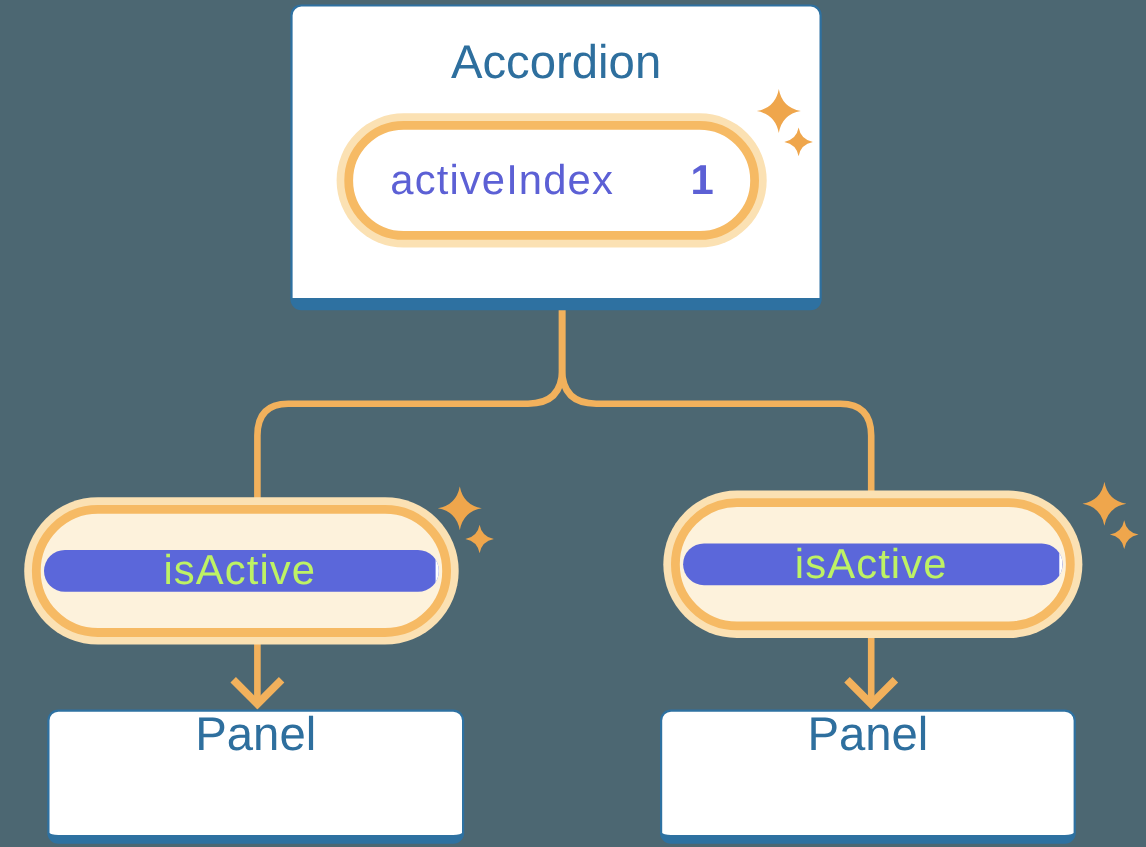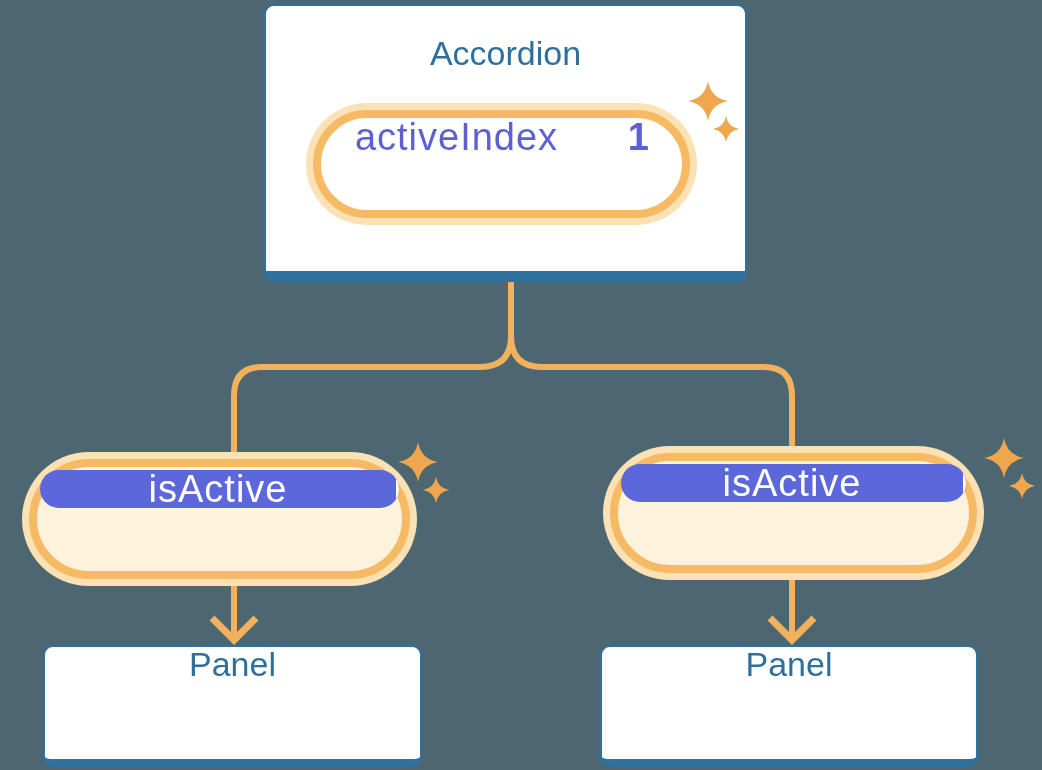--- a/index.html
+++ b/index.html
@@ -29,37 +29,37 @@
     border-bottom-width:11px;
   }
   .card.panel {
     border-bottom-width:8px;
     display:flex; align-items:flex-start; justify-content:center;
   }
   .card.panel.left  { left:43px;  top:645px; width:379px; height:122px; }
   .card.panel.right { left:600px; top:645px; width:378px; height:122px; }
 
   .big-title {
-    font-size:34px; line-height:1; font-weight:500;
+    font-size:43px; line-height:1; font-weight:500;
     color:#2E6F9E;
   }
   .card.accordion .big-title {
     display:block; text-align:center; margin-top:30px;
   }
 
   
   .pill {
     position:absolute;
     box-sizing:border-box;
     border:8px solid #F6BA64;
     border-radius:999px;
     box-shadow:0 0 0 7px #FBE1B3;
     z-index:3;
     display:flex;
-    align-items:flex-start;
+    align-items:center;
   }
   .pill .seg {
     display:flex; align-items:center; justify-content:center;
     font-size:38px; letter-spacing:1px; line-height:1;
   }
   .pill .seg.value { font-weight:700; letter-spacing:0.5px; }
 
   
   .pill.state {
     left:313px; top:110px; width:377px; height:108px;
@@ -69,21 +69,21 @@
   .pill.state .seg.label { flex:1; }
   .pill.state .seg.value { width:87px; }
   .pill.state .divider { width:3px; background:#F4B964; }
 
   
   .pill.prop { background:#FDF2DC; padding:3px; }
   .pill.prop .inner {
     flex:1; display:flex; align-items:stretch;
     background:#5B67DA; border-radius:999px; overflow:hidden;
   }
-  .pill.prop .seg { color:#ffffff; }
+  .pill.prop .seg { color:#bef264; }
   .pill.prop .seg.label { flex:1; }
   .pill.prop .divider { width:3px; background:#FFFFFF; }
   .pill.prop.left  { left:29px;  top:459px; width:381px; height:120px; }
   .pill.prop.left  .seg.value { width:149px; }
   .pill.prop.right { left:610px; top:453px; width:367px; height:120px; }
   .pill.prop.right .seg.value { width:133px; }
 
   
   .sparkles { position:absolute; z-index:4; }
   .sparkles.top   { left:688px; top:81px;  }

